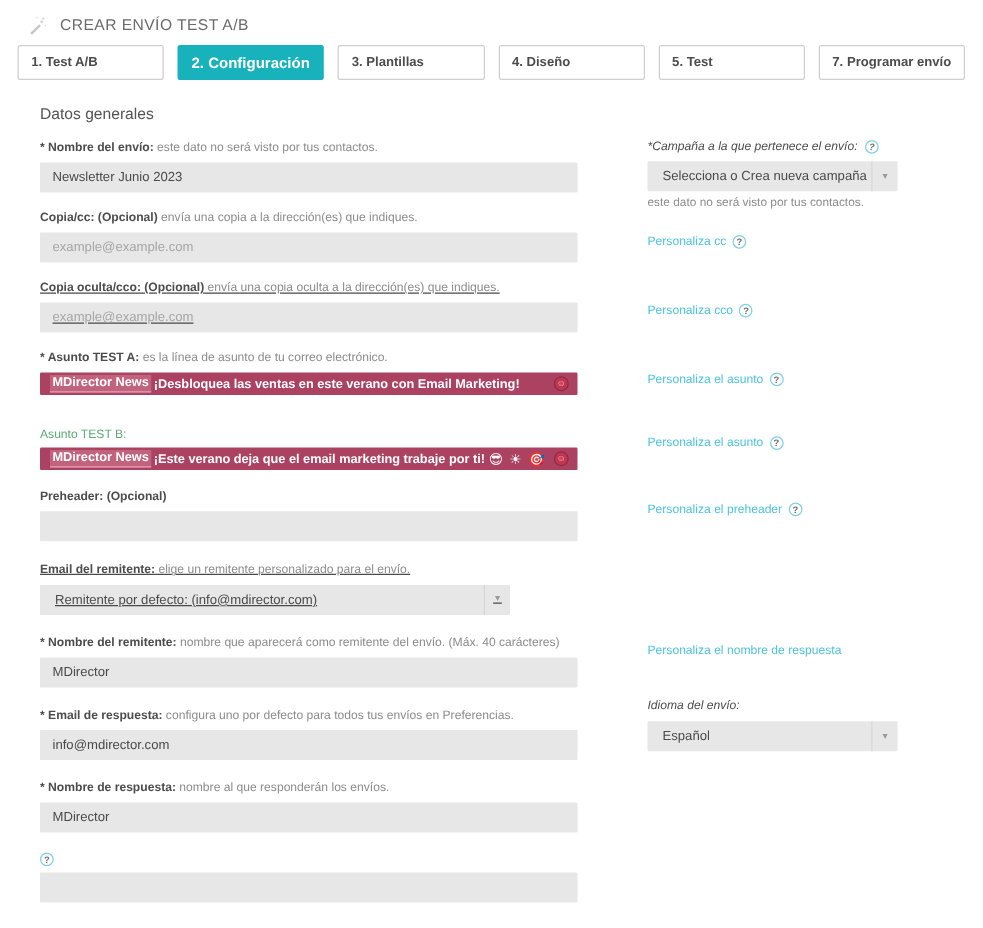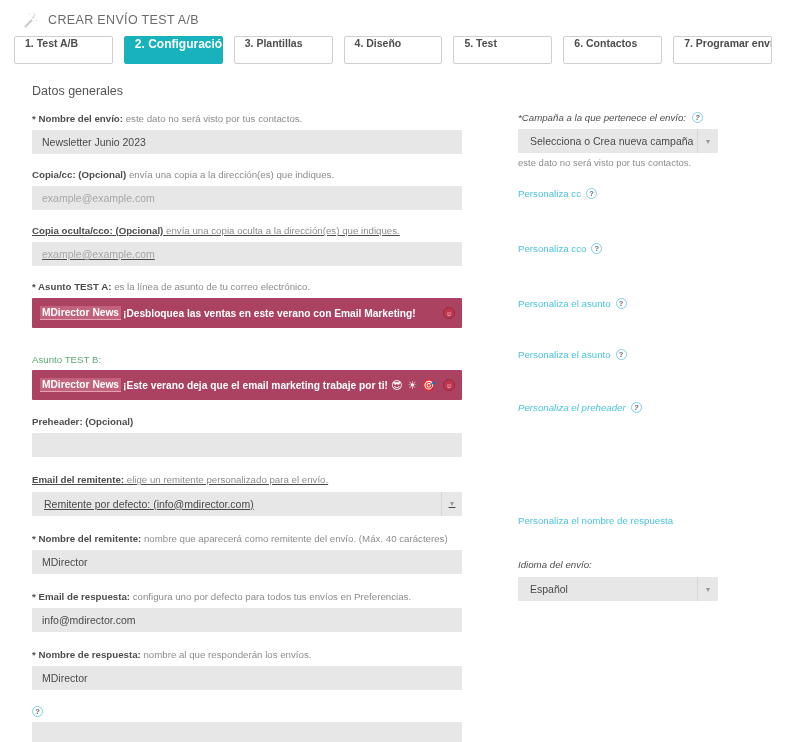--- a/index.html
+++ b/index.html
@@ -41,20 +41,21 @@
     gap: 0;
   }
   .step {
     position: relative;
     flex: 1 1 0;
     min-width: 0;
     border: 1px solid #cfcfcf;
     background: #ffffff;
     border-radius: 2px;
     display: flex;
+    align-items: center;
     padding-left: 10px;
     font-size: 10.5px;
     font-weight: 700;
     color: #4c4c4c;
     margin-right: 11px;
     white-space: nowrap;
     overflow: hidden;
     cursor: pointer;
   }
   .step:last-child { margin-right: 0; }
@@ -143,27 +144,27 @@
     color: #4a4a4a;
     cursor: pointer;
   }
   .select .val { padding: 0 10px 0 12px; flex: 1; white-space: nowrap; overflow: hidden; }
   .select .arrow {
     width: 21px; height: 24px;
     border-left: 1px solid #d7d7d7;
     display: flex; align-items: center; justify-content: center;
     color: #9a9a9a; font-size: 7px;
   }
-  .select.wide { width: 430px; justify-content: flex-end; }
+  .select.wide { width: 376px; justify-content: flex-end; }
   .select.narrow { width: 200px; }
 
   
   .subject {
     width: 430px;
-    height: 30px;
+    height: 18px;
     background: #ab4262;
     border-radius: 1px;
     display: flex;
     align-items: center;
     padding: 0 8px 0 8px;
     color: #ffffff;
     font-size: 10.2px;
     font-weight: 700;
     position: relative;
     overflow: hidden;
@@ -247,23 +248,20 @@
     <div class="step">
       <span>3. Plantillas</span>
     </div>
     <div class="step">
       <span>4. Diseño</span>
     </div>
     <div class="step">
       <span>5. Test</span>
     </div>
     <div class="step">
-      <span>6. Contactos</span>
-    </div>
-    <div class="step">
       <span>7. Programar envío</span>
     </div>
   </div>
 
   <div class="content">
 
     <div class="section-title">Datos generales</div>
 
     <div class="cols">
 
@@ -385,21 +383,21 @@
         <div class="plink" style="margin-top:44px;">
           <span>Personaliza el asunto</span>
           <span class="help">?</span>
         </div>
 
         <div class="plink" style="margin-top:40px;">
           <span>Personaliza el asunto</span>
           <span class="help">?</span>
         </div>
 
-        <div class="plink" style="margin-top:42px;font-style:italic;">
+        <div class="plink" style="margin-top:42px;">
           <span>Personaliza el preheader</span>
           <span class="help">?</span>
         </div>
 
 
         <div class="plink" style="margin-top:102px;">
           <span>Personaliza el nombre de respuesta</span>
         </div>
 
         <div style="margin-top:33px;">

